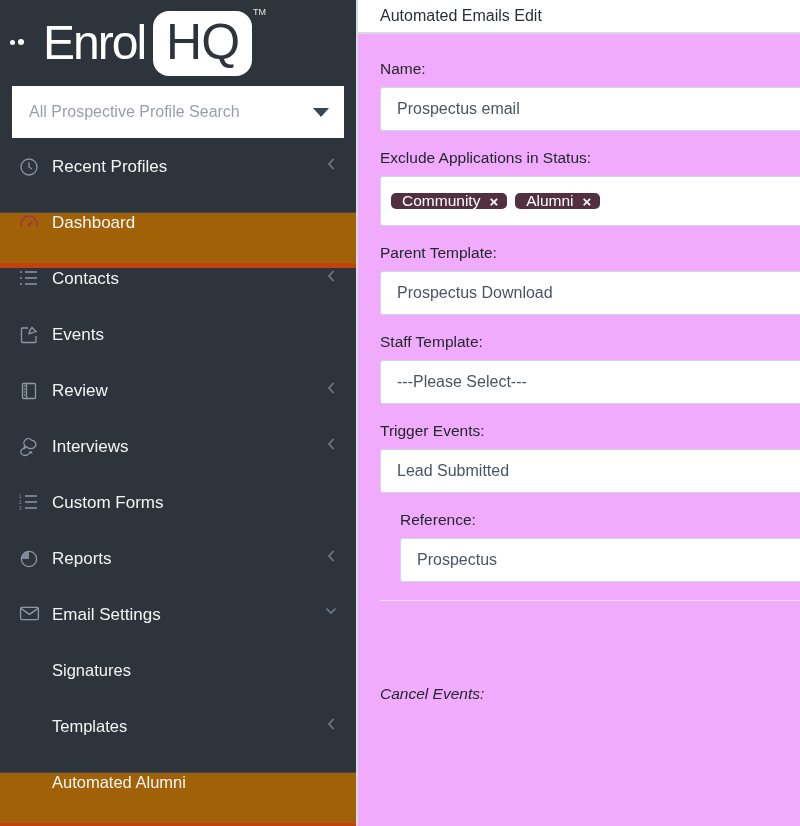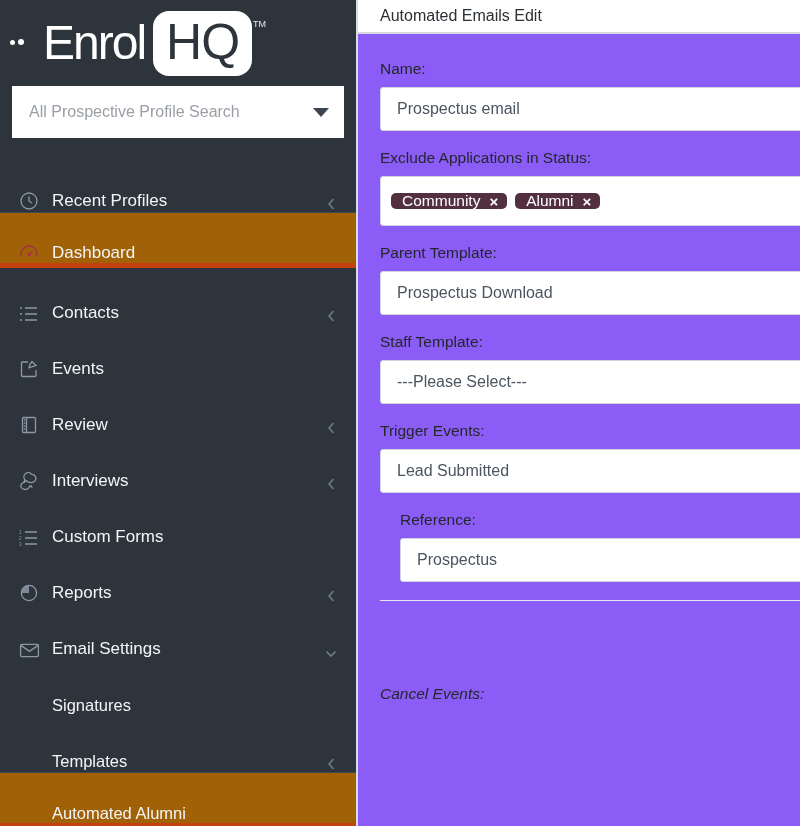--- a/index.html
+++ b/index.html
@@ -75,21 +75,21 @@
     font-size: 50px;
     line-height: 54px;
     font-weight: 400;
     letter-spacing: -1px;
   }
   .logo-tm {
     color: #e6e8ea;
     font-size: 9px;
     line-height: 9px;
     align-self: flex-start;
-    margin-top: 20px;
+    margin-top: 8px;
     margin-left: 1px;
   }
 
   
   .search-wrap { padding: 0 12px; }
   .search-select {
     height: 52px;
     background: #ffffff;
     border: 1px solid #ffffff;
     display: flex;
@@ -108,21 +108,21 @@
     border-right: 8px solid transparent;
     border-top: 9px solid #3c4450;
   }
 
   
   .nav { margin-top: 18px; }
 
   .nav-item {
     height: 56px;
     display: flex;
-    align-items: flex-end;
+    align-items: flex-start;
     padding: 0 16px 0 14px;
     cursor: pointer;
     border-top: 1px solid transparent;
     border-bottom: 1px solid transparent;
   }
   .nav-item.active {
     background: #a16207;
     border-top: 1px solid #3d4853;
     border-bottom: 5px solid #c2410c;
   }
@@ -149,21 +149,21 @@
     align-items: center;
     justify-content: center;
     width: 18px;
   }
   .chev svg { display: block; }
 
   
   .main {
     flex: 1;
     height: 826px;
-    background: #8b5cf6;
+    background: #f0abfc;
     position: relative;
     overflow: hidden;
   }
 
   .main-header {
     height: 34px;
     display: flex;
     align-items: center;
     padding-left: 22px;
     border-bottom: 2px solid #d5dbe1;

